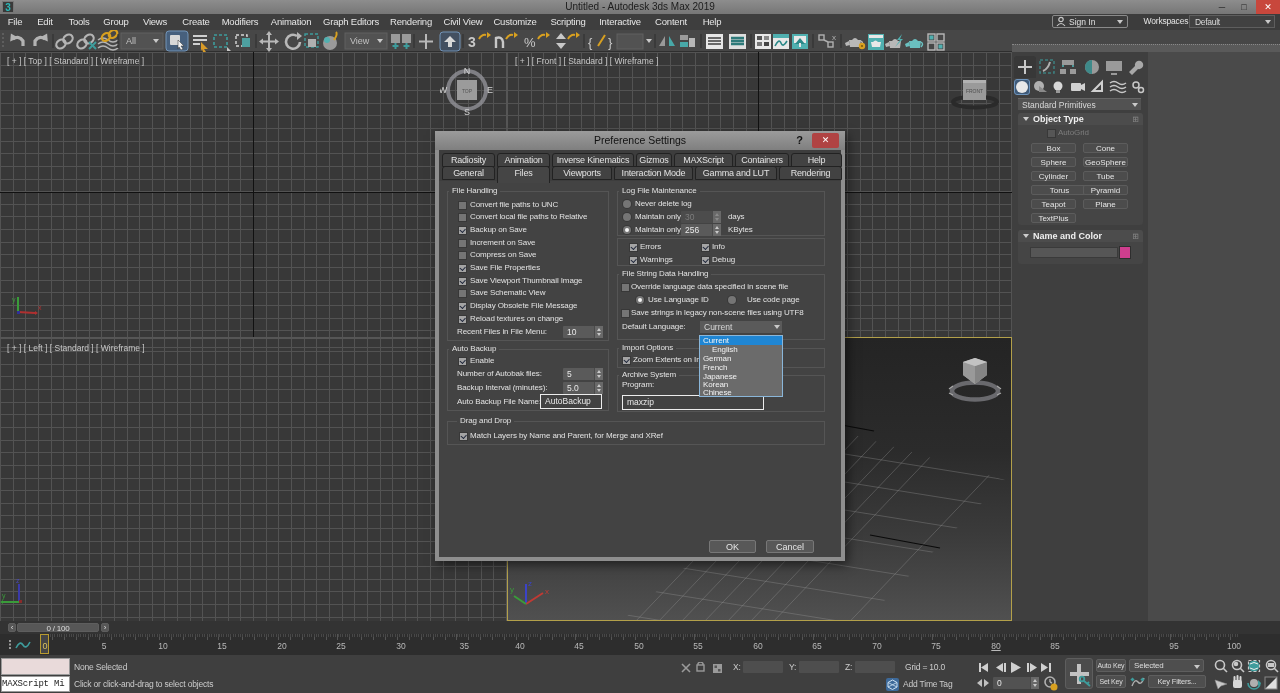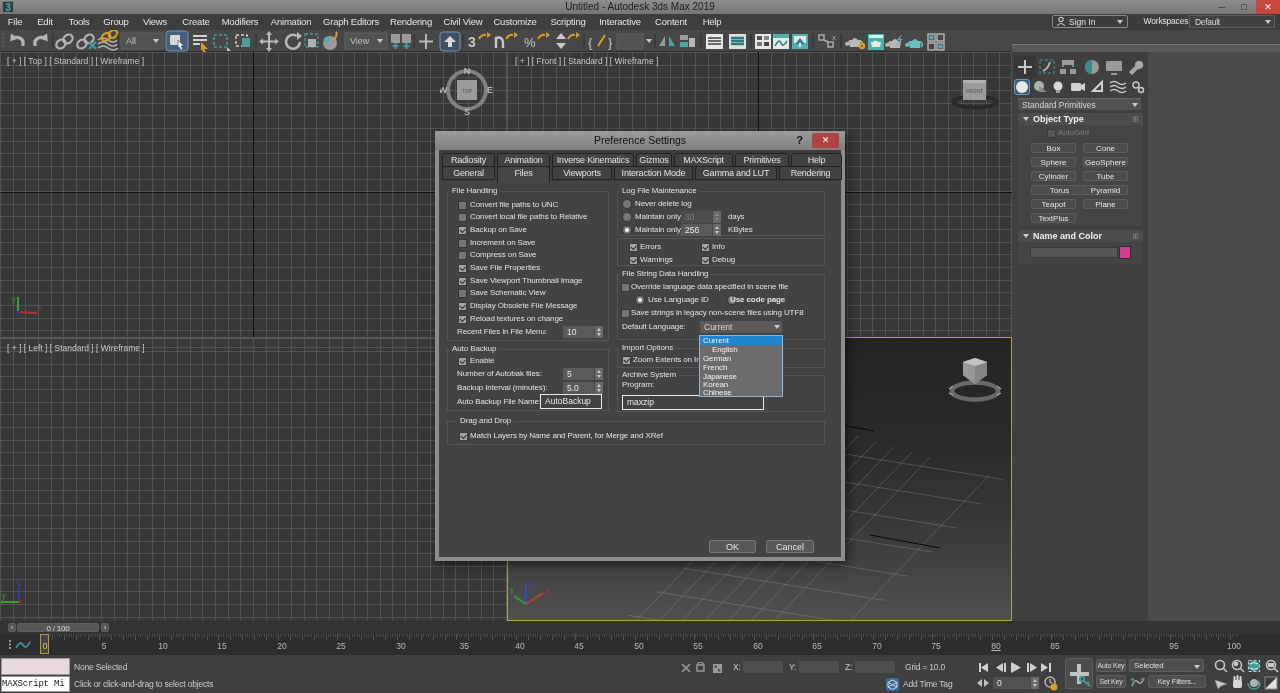--- a/index.html
+++ b/index.html
@@ -733,21 +733,21 @@
     <div style="position:absolute; right:42px; top:3px; color:#111; font-size:11px; font-weight:bold;">?</div>
     <div style="position:absolute; right:6px; top:2px; width:27px; height:15px; background:#b04343; border-radius:2px; color:#fff; font-size:9px; text-align:center; line-height:15px;">✕</div>
     <div id="dlg-body">
       <div style="position:absolute; left:0; top:0; width:402px; height:31px; background:#3d3d3d;"></div>
 
       <div class="tab" style="left:3px;   top:3px; width:53px;  height:14px; line-height:13px;">Radiosity</div>
       <div class="tab" style="left:58px;  top:3px; width:53px;  height:14px; line-height:13px;">Animation</div>
       <div class="tab" style="left:113px; top:3px; width:82px;  height:14px; line-height:13px;">Inverse Kinematics</div>
       <div class="tab" style="left:197px; top:3px; width:36px;  height:14px; line-height:13px;">Gizmos</div>
       <div class="tab" style="left:235px; top:3px; width:59px;  height:14px; line-height:13px;">MAXScript</div>
-      <div class="tab" style="left:296px; top:3px; width:54px;  height:14px; line-height:13px;">Primitives</div>
+      <div class="tab" style="left:296px; top:3px; width:54px;  height:14px; line-height:13px;">Containers</div>
       <div class="tab" style="left:352px; top:3px; width:51px;  height:14px; line-height:13px;">Help</div>
 
       <div class="tab" style="left:3px;   top:16px; width:53px; height:14px; line-height:13px;">General</div>
       <div class="tab" style="left:113px; top:16px; width:60px; height:14px; line-height:13px;">Viewports</div>
       <div class="tab" style="left:175px; top:16px; width:79px; height:14px; line-height:13px;">Interaction Mode</div>
       <div class="tab" style="left:256px; top:16px; width:82px; height:14px; line-height:13px;">Gamma and LUT</div>
       <div class="tab" style="left:340px; top:16px; width:63px; height:14px; line-height:13px;">Rendering</div>
       <div class="tab" style="left:58px;  top:16px; width:53px; height:17px; line-height:13px; background:#454545; border-bottom:none; z-index:2;">Files</div>
 
       <div class="grp" style="left:8px; top:41px; width:162px; height:150px;"></div>
@@ -809,21 +809,21 @@
       <div class="cb on" style="left:263px; top:107px;"></div>
         <div class="lbl" style="left:273px; top:105px;">Debug</div>
 
       <div class="grp" style="left:178px; top:124px; width:208px; height:66px;"></div>
       <div class="lbl ghd" style="left:180px; top:119px;">File String Data Handling</div>
       <div class="cb" style="left:183px; top:134px;"></div>
         <div class="lbl" style="left:192px; top:132px;">Override language data specified in scene file</div>
       <div class="rb on" style="left:197px; top:146px;"></div>
         <div class="lbl" style="left:209px; top:145px;">Use Language ID</div>
       <div class="rb" style="left:289px; top:146px;"></div>
-        <div class="lbl" style="left:291px; top:145px;font-weight:bold;">Use code page</div>
+        <div class="lbl" style="left:308px; top:145px;">Use code page</div>
       <div class="cb" style="left:183px; top:160px;"></div>
         <div class="lbl" style="left:192px; top:158px;">Save strings in legacy non-scene files using UTF8</div>
       <div class="lbl" style="left:183px; top:172px;">Default Language:</div>
       <div class="sel" style="position:absolute; left:261px; top:171px; width:82px; height:12px; background:#5a5a5a; color:#d8d8d8; font-size:8.5px; line-height:12px; padding-left:4px;">Current
         <span style="position:absolute; right:2px; top:4px; border-left:3px solid transparent; border-right:3px solid transparent; border-top:4px solid #c9c9c9;"></span>
       </div>
 
       <div class="grp" style="left:178px; top:198px; width:208px; height:20px;"></div>
       <div class="lbl ghd" style="left:180px; top:193px;">Import Options</div>
       <div class="cb on" style="left:184px; top:207px;"></div>

